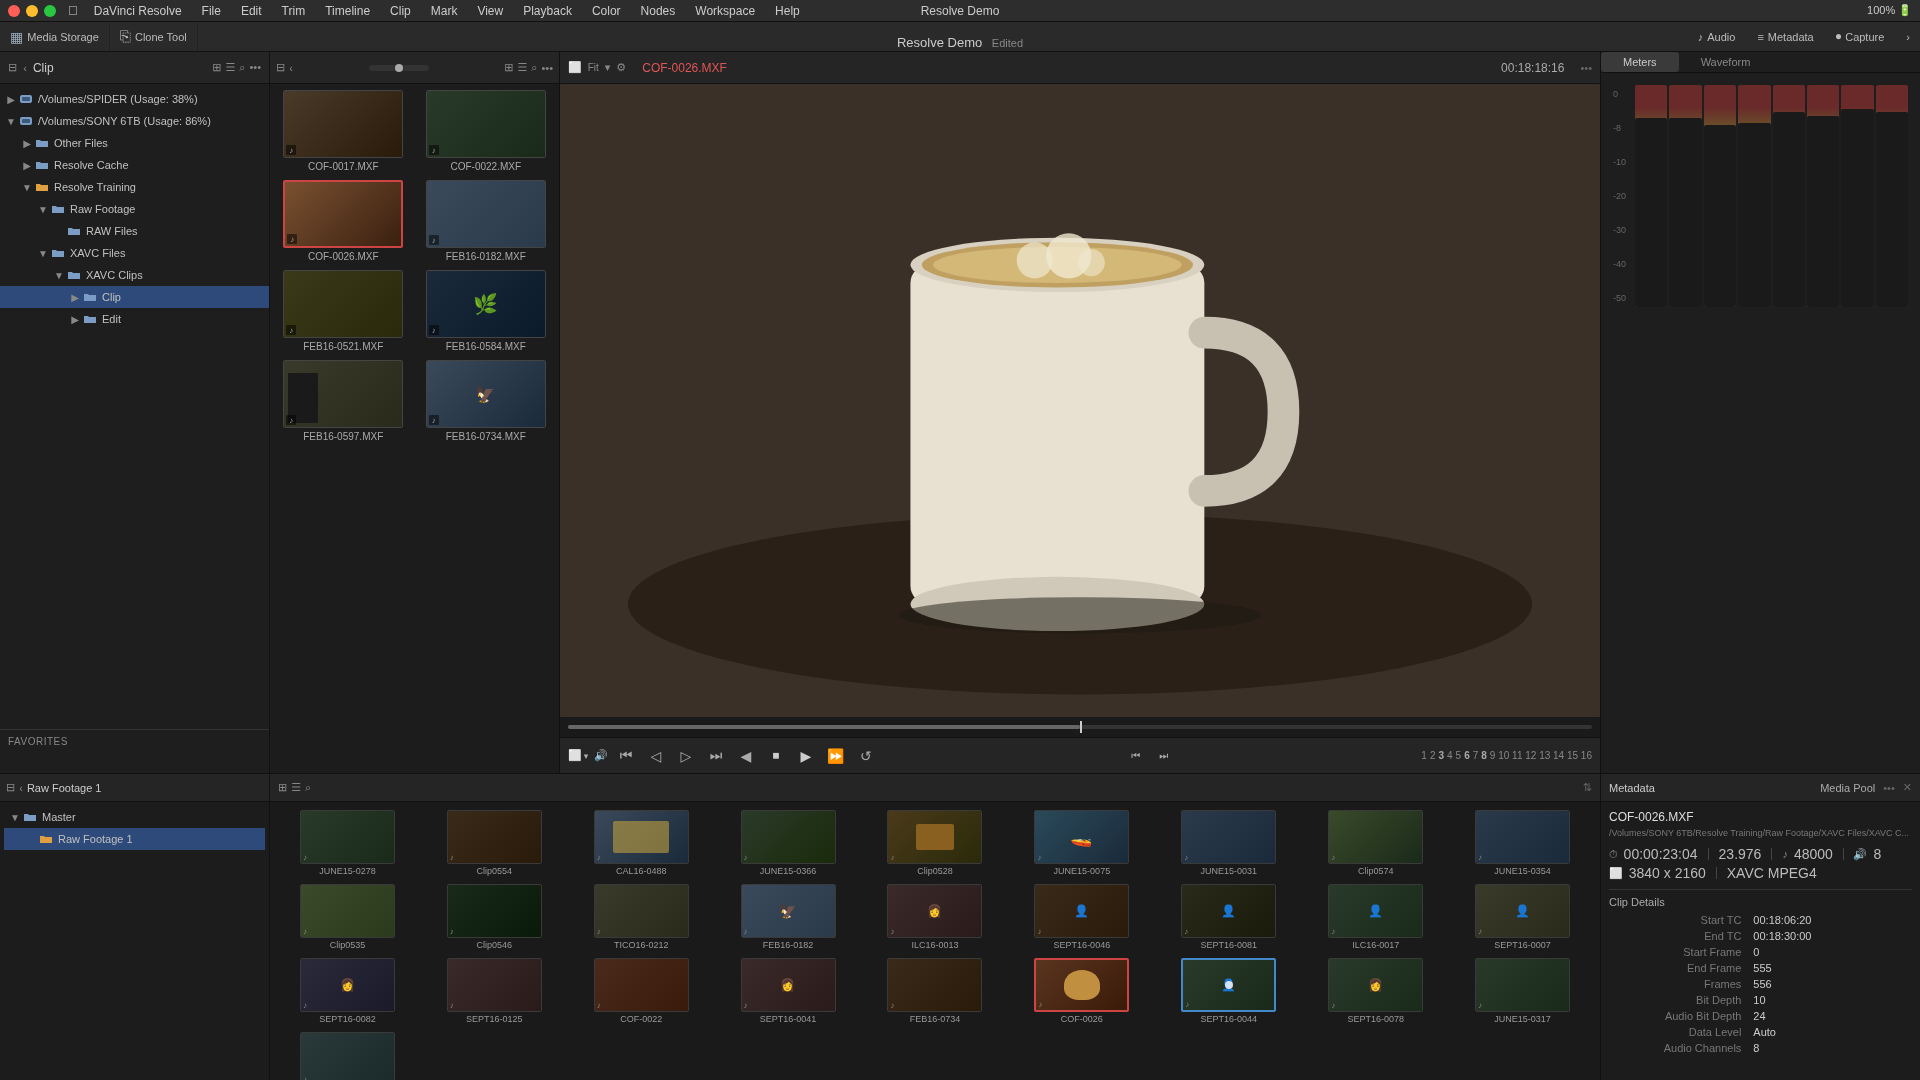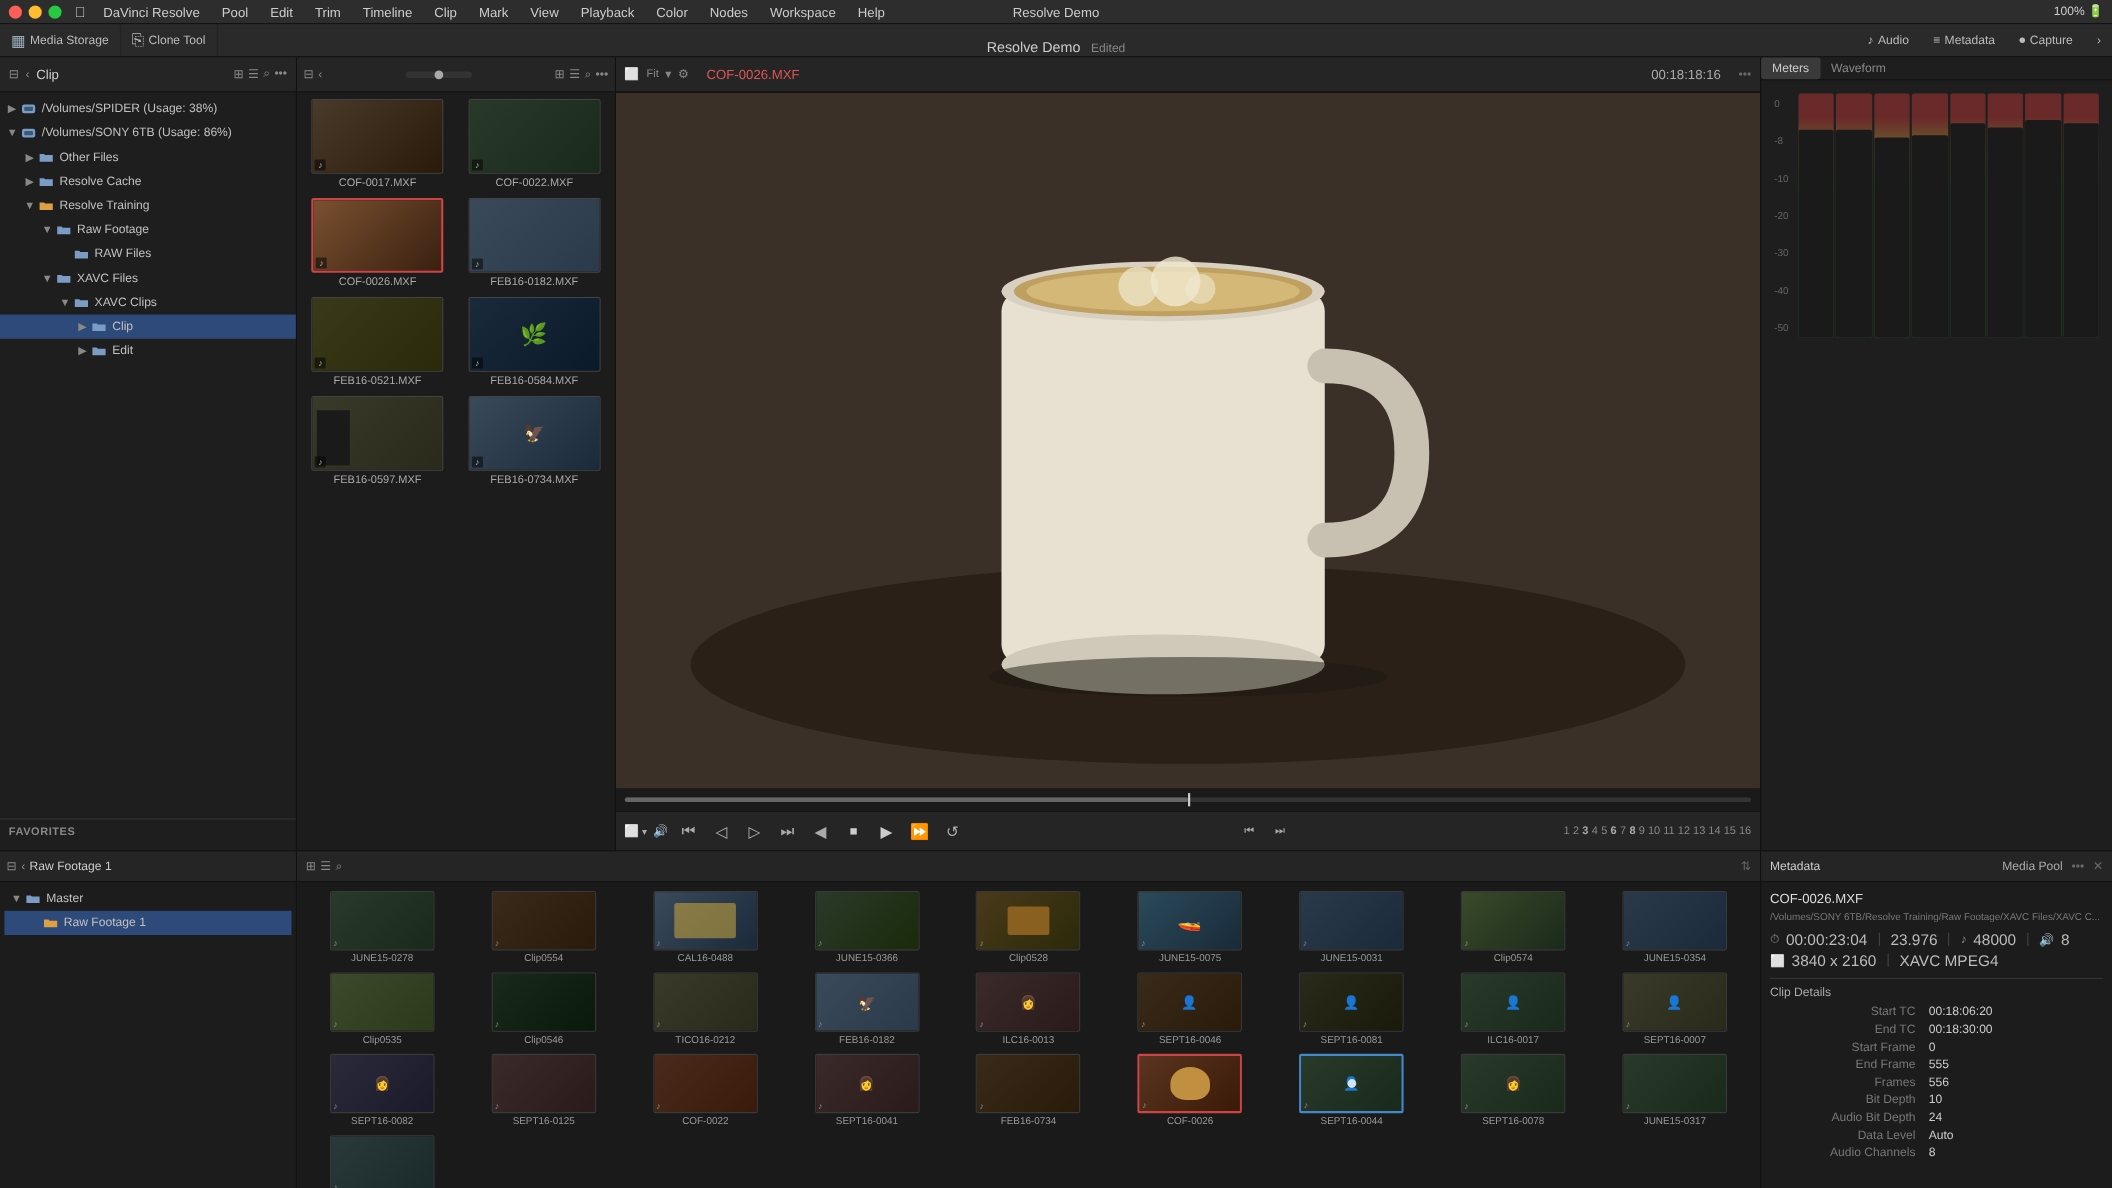--- a/index.html
+++ b/index.html
@@ -34,21 +34,21 @@
     #left-panel-header { height: 32px; background: #252525; display: flex; align-items: center; padding: 0 8px; gap: 6px; border-bottom: 1px solid #111; }
     .panel-title { font-size: 12px; color: #ccc; font-weight: 500; }
     .tree-container { flex: 1; overflow-y: auto; padding: 4px 0; }
     .tree-item { display: flex; align-items: center; padding: 3px 6px 3px 0; cursor: pointer; }
     .tree-item.selected { background: #2d4a7a; }
     .tree-arrow { width: 14px; text-align: center; color: #888; font-size: 10px; }
     .tree-icon { width: 16px; height: 16px; margin-right: 4px; display: flex; align-items: center; justify-content: center; }
     .tree-label { font-size: 11px; color: #c0c0c0; }
 
     .favorites-section { padding: 6px 8px; border-top: 1px solid #333; }
-    .favorites-title { font-size: 10px; color: #888; text-transform: uppercase; letter-spacing: 0.5px; margin-bottom: 5px; font-weight: bold; }
+    .favorites-title { font-size: 10px; color: #888; text-transform: uppercase; letter-spacing: 0.5px; margin-bottom: 20px; }
 
     
     #clips-panel { width: 290px; background: #1c1c1c; border-right: 1px solid #111; display: flex; flex-direction: column; }
     #clips-header { height: 32px; background: #252525; display: flex; align-items: center; padding: 0 6px; gap: 4px; border-bottom: 1px solid #111; }
     .clips-scroll { flex: 1; overflow-y: auto; padding: 6px; display: grid; grid-template-columns: 1fr 1fr; gap: 8px; align-content: start; }
     .clip-thumb { display: flex; flex-direction: column; align-items: center; cursor: pointer; }
     .thumb-img { width: 120px; height: 68px; background: #333; border: 1px solid #444; position: relative; border-radius: 2px; overflow: hidden; }
     .thumb-note { position: absolute; bottom: 2px; left: 2px; width: 10px; height: 10px; background: rgba(0,0,0,0.5); border-radius: 1px; display: flex; align-items: center; justify-content: center; font-size: 8px; color: #aaa; }
     .thumb-label { font-size: 10px; color: #aaa; margin-top: 3px; text-align: center; }
 
@@ -67,21 +67,21 @@
     .timeline-head { position: absolute; top: -4px; left: 50%; width: 2px; height: 12px; background: #ccc; }
 
     #preview-controls { height: 36px; background: #252525; display: flex; align-items: center; padding: 0 8px; gap: 6px; border-top: 1px solid #111; }
     .ctrl-btn { width: 24px; height: 24px; display: flex; align-items: center; justify-content: center; cursor: pointer; color: #aaa; font-size: 14px; }
     .ctrl-monitor { display: flex; align-items: center; gap: 2px; color: #aaa; }
     .ctrl-vol { display: flex; align-items: center; gap: 2px; color: #aaa; }
 
     
     #right-panel { width: 320px; background: #1e1e1e; border-left: 1px solid #111; display: flex; flex-direction: column; }
     #right-tabs { height: 32px; background: #252525; display: flex; align-items: center; border-bottom: 1px solid #111; padding: 0 8px; gap: 4px; }
-    .r-tab { padding: 4px 10px; font-size: 11px; color: #888; cursor: pointer; border-radius: 3px; }
+    .r-tab { padding: 4px 22px; font-size: 11px; color: #888; cursor: pointer; border-radius: 3px; }
     .r-tab.active { background: #3a3a3a; color: #ccc; }
     #audio-panel { padding: 8px; display: flex; flex-direction: column; gap: 6px; }
 
     
     #bottom-section { display: flex; height: 355px; border-top: 1px solid #111; }
     #bottom-left { width: 270px; background: #1c1c1c; border-right: 1px solid #111; display: flex; flex-direction: column; }
     #bottom-left-header { height: 28px; background: #252525; display: flex; align-items: center; padding: 0 6px; gap: 4px; border-bottom: 1px solid #111; }
     .bin-title { font-size: 11px; color: #ccc; font-weight: 500; }
     .bottom-tree { flex: 1; padding: 4px; overflow-y: auto; }
 
@@ -130,21 +130,21 @@
 
 <div id="mac-bar">
   <div class="mac-bar-left">
     <div class="mac-controls">
       <div class="mac-btn mac-close"></div>
       <div class="mac-btn mac-min"></div>
       <div class="mac-btn mac-max"></div>
     </div>
     <span style="color:#ccc;font-size:13px;"></span>
     <span class="menu-item">DaVinci Resolve</span>
-    <span class="menu-item">Pool</span>
+    <span class="menu-item">File</span>
     <span class="menu-item">Edit</span>
     <span class="menu-item">Trim</span>
     <span class="menu-item">Timeline</span>
     <span class="menu-item">Clip</span>
     <span class="menu-item">Mark</span>
     <span class="menu-item">View</span>
     <span class="menu-item">Playback</span>
     <span class="menu-item">Color</span>
     <span class="menu-item">Nodes</span>
     <span class="menu-item">Workspace</span>

